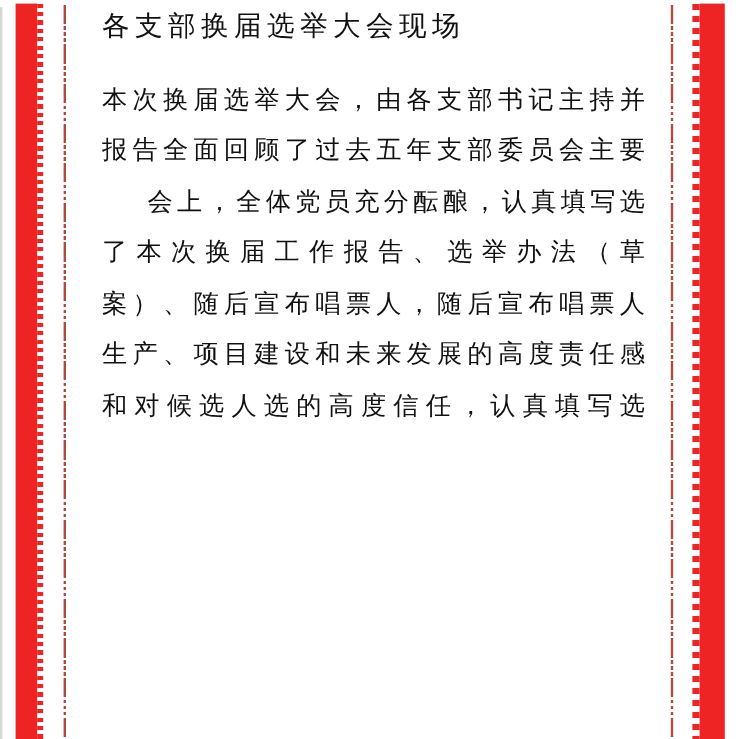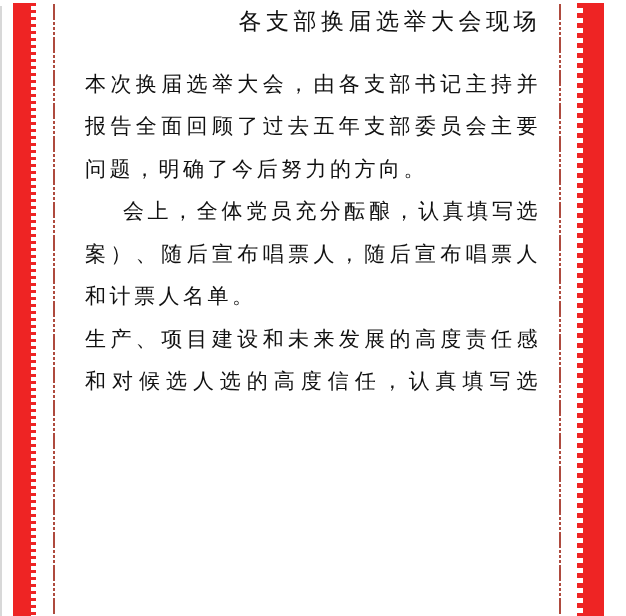--- a/index.html
+++ b/index.html
@@ -59,21 +59,21 @@
     left: 85px; top: 0;
     width: 456px;
     color: #111111;
   }
   .title {
     height: 42px;
     line-height: 42px;
     margin-bottom: 21px;
     font-size: 23px;
     letter-spacing: 4.5px;
-    text-align: right;
+    text-align: left;
     font-weight: 400;
     white-space: nowrap;
   }
   .line {
     height: 42.45px;
     line-height: 42.45px;
     font-size: 21px;
     letter-spacing: 3.5px;
     text-align: justify;
     text-align-last: justify;
@@ -99,27 +99,26 @@
   <div class="dash-line-right"></div>
   <div class="ribbon-teeth-right"></div>
   <div class="ribbon-bar-right"></div>
 
   <div class="content">
     <div class="title">各支部换届选举大会现场</div>
 
     <div>
       <div class="line">本次换届选举大会，由各支部书记主持并</div>
       <div class="line">报告全面回顾了过去五年支部委员会主要</div>
-      <div class="line last">问题，明确了今后努力的方向。</div>
     </div>
 
     <div>
       <div class="line indent">会上，全体党员充分酝酿，认真填写选</div>
+      <div class="line">了本次换届工作报告、选举办法（草</div>
       <div class="line">案）、随后宣布唱票人，随后宣布唱票人</div>
-      <div class="line last">和计票人名单。</div>
     </div>
 
     <div>
       <div class="line">生产、项目建设和未来发展的高度责任感</div>
       <div class="line">和对候选人选的高度信任，认真填写选</div>
     </div>
   </div>
 
 </div>
 

